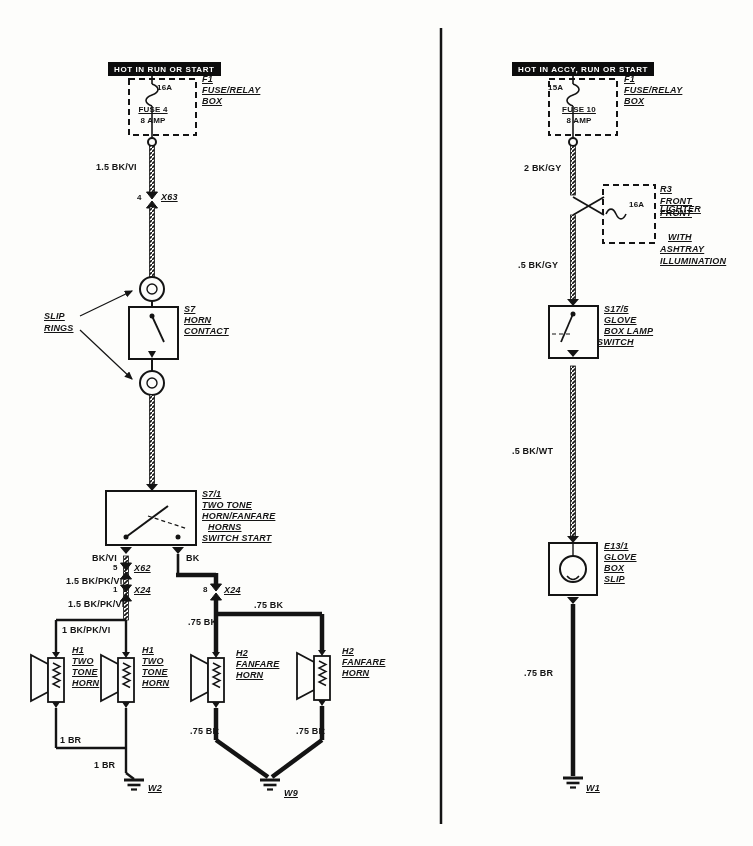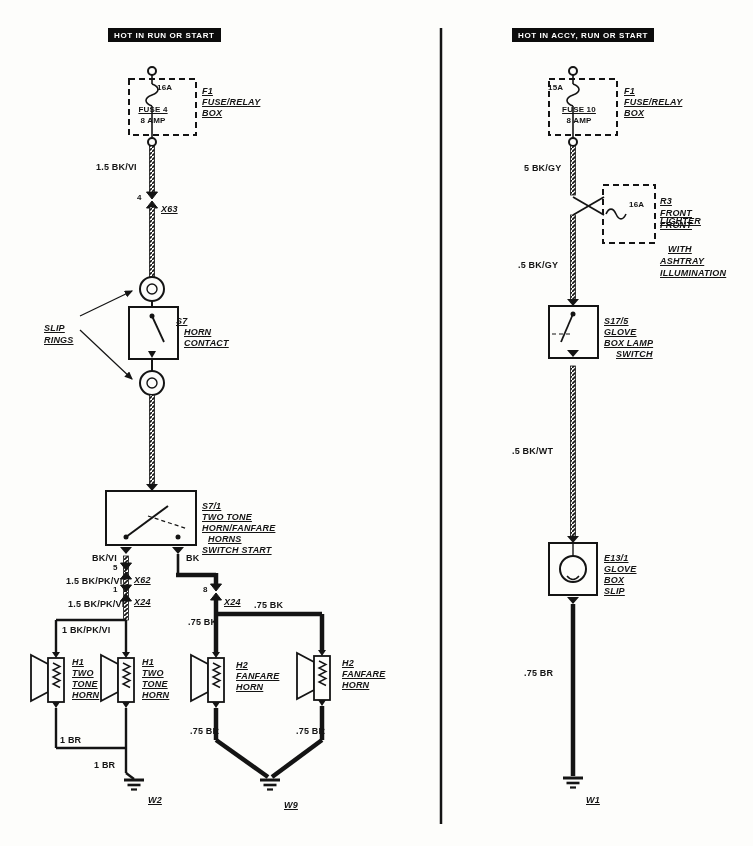--- a/index.html
+++ b/index.html
@@ -1,24 +1,24 @@
 <!DOCTYPE html>
 <html><head>
 <meta charset="utf-8">
 <style>
   * { margin:0; padding:0; box-sizing:border-box; }
   body { background:#e9e9e9; font-family:"Liberation Sans", sans-serif; }
   #page { position:relative; width:753px; height:846px; background:#fdfdfb; overflow:hidden; margin:0 auto; }
   #art { position:absolute; left:0; top:0; }
   .lbl { position:absolute; font-size:9px; font-weight:bold; color:#141414; white-space:nowrap; letter-spacing:.2px; line-height:10px; }
-  .comp { font-style:italic; text-decoration:underline;margin-top:12px; }
+  .comp { font-style:italic; text-decoration:underline; }
   .u { text-decoration:underline; }
   .small { font-size:8px; line-height:9px; }
   .ctr { text-align:center; }
-  .hdr { position:absolute; background:#0c0c0c; color:#ffffff; font-size:8px; font-weight:bold; padding:3px 6px 2px 6px; letter-spacing:.6px; white-space:nowrap; }
+  .hdr { position:absolute; background:#0c0c0c; color:#ffffff; font-size:8px; font-weight:bold; padding:3px 6px 2px 6px; letter-spacing:.6px; white-space:nowrap;margin-top:34px; }
 </style>
 </head>
 <body>
 
 <div id="page">
 
   <svg id="art" width="753" height="846" viewBox="0 0 753 846">
     <defs>
       <pattern id="rope" width="4" height="4" patternUnits="userSpaceOnUse">
         <rect width="4" height="4" fill="#fdfdfb"></rect>
@@ -185,21 +185,21 @@
   <div class="lbl comp" style="left:202px;top:85px">FUSE/RELAY</div>
   <div class="lbl comp" style="left:202px;top:96px">BOX</div>
 
   <div class="lbl" style="left:96px;top:162px">1.5 BK/VI</div>
   <div class="lbl small" style="left:137px;top:193px">4</div>
   <div class="lbl comp" style="left:161px;top:192px">X63</div>
 
   <div class="lbl comp" style="left:44px;top:311px">SLIP</div>
   <div class="lbl comp" style="left:44px;top:323px">RINGS</div>
 
-  <div class="lbl comp" style="left:176px;top:304px">S7</div>
+  <div class="lbl comp" style="left:184px;top:304px">S7</div>
   <div class="lbl comp" style="left:184px;top:315px">HORN</div>
   <div class="lbl comp" style="left:184px;top:326px">CONTACT</div>
 
   <div class="lbl comp" style="left:202px;top:489px">S7/1</div>
   <div class="lbl comp" style="left:202px;top:500px">TWO TONE</div>
   <div class="lbl comp" style="left:202px;top:511px">HORN/FANFARE</div>
   <div class="lbl comp" style="left:208px;top:522px">HORNS</div>
   <div class="lbl comp" style="left:202px;top:533px">SWITCH START</div>
 
   <div class="lbl" style="left:92px;top:553px">BK/VI</div>
@@ -244,37 +244,37 @@
 
   <div class="hdr" style="left:512px;top:28px">HOT IN ACCY, RUN OR START</div>
 
   <div class="lbl small" style="left:548px;top:83px">15A</div>
   <div class="lbl small u ctr" style="left:551px;top:105px;width:56px">FUSE 10</div>
   <div class="lbl small ctr" style="left:551px;top:116px;width:56px">8 AMP</div>
   <div class="lbl comp" style="left:624px;top:74px">F1</div>
   <div class="lbl comp" style="left:624px;top:85px">FUSE/RELAY</div>
   <div class="lbl comp" style="left:624px;top:96px">BOX</div>
 
-  <div class="lbl" style="left:524px;top:163px">5 BK/GY</div>
+  <div class="lbl" style="left:524px;top:163px">2 BK/GY</div>
 
   <div class="lbl small" style="left:629px;top:200px">16A</div>
   <div class="lbl comp" style="left:660px;top:184px">R3</div>
   <div class="lbl comp" style="left:660px;top:196px">FRONT</div>
   <div class="lbl comp" style="left:660px;top:208px">FRONT</div>
   <div class="lbl comp" style="left:660px;top:204px">LIGHTER</div>
   <div class="lbl comp" style="left:668px;top:232px">WITH</div>
   <div class="lbl comp" style="left:660px;top:244px">ASHTRAY</div>
   <div class="lbl comp" style="left:660px;top:256px">ILLUMINATION</div>
 
   <div class="lbl" style="left:518px;top:260px">.5 BK/GY</div>
 
   <div class="lbl comp" style="left:604px;top:304px">S17/5</div>
   <div class="lbl comp" style="left:604px;top:315px">GLOVE</div>
   <div class="lbl comp" style="left:604px;top:326px">BOX LAMP</div>
-  <div class="lbl comp" style="left:616px;top:337px">SWITCH</div>
+  <div class="lbl comp" style="left:597px;top:337px">SWITCH</div>
 
   <div class="lbl" style="left:512px;top:446px">.5 BK/WT</div>
 
   <div class="lbl comp" style="left:604px;top:541px">E13/1</div>
   <div class="lbl comp" style="left:604px;top:552px">GLOVE</div>
   <div class="lbl comp" style="left:604px;top:563px">BOX</div>
   <div class="lbl comp" style="left:604px;top:574px">SLIP</div>
 
   <div class="lbl" style="left:524px;top:668px">.75 BR</div>
   <div class="lbl comp" style="left:586px;top:783px">W1</div>

